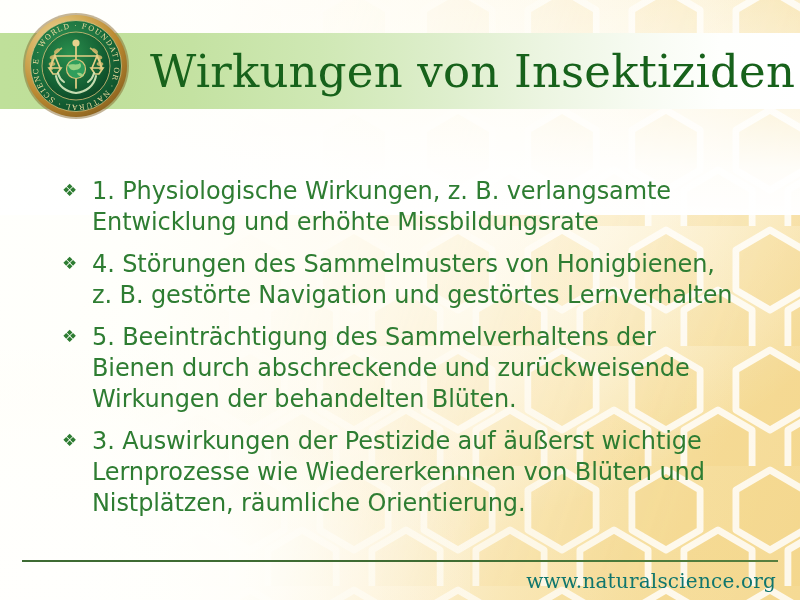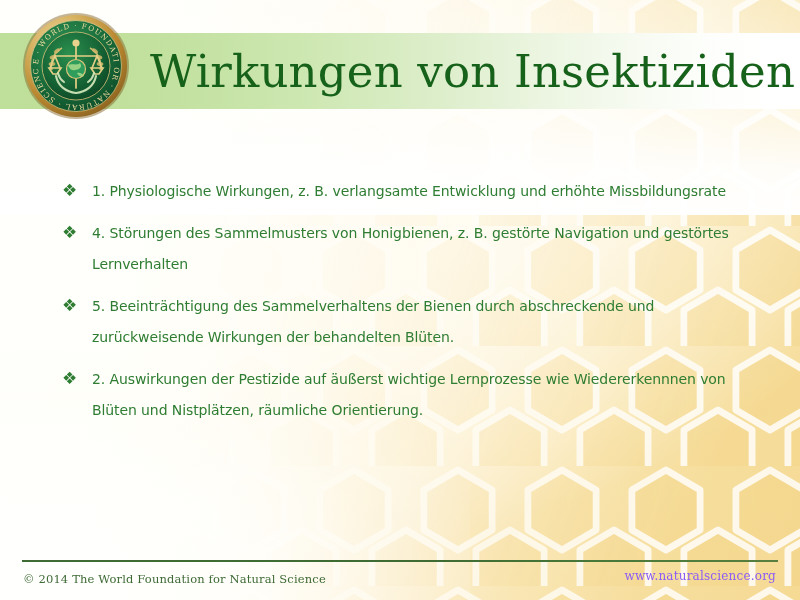--- a/index.html
+++ b/index.html
@@ -138,21 +138,21 @@
     width: 30px;
     padding-top: 6px;
     font-size: 17px;
     line-height: 1;
     color: #2e7d32;
     text-align: left;
   }
   .bullet-text {
     flex: 1 1 auto;
     font-family: "DejaVu Sans", "Liberation Sans", sans-serif;
-    font-size: 14px;
+    font-size: 24px;
     line-height: 31px;
     color: #2e7d32;
     letter-spacing: -0.1px;
   }
 
   
   .footer-rule {
     position: absolute;
     left: 22px;
     top: 560px;
@@ -168,22 +168,22 @@
     font-size: 11.5px;
     color: #3e6a35;
     letter-spacing: 0.15px;
     white-space: nowrap;
   }
   .footer-url {
     position: absolute;
     right: 24px;
     top: 569px;
     font-family: "DejaVu Serif", "Liberation Serif", serif;
-    font-size: 12px;
-    color: #8b5cf6;
+    font-size: 20px;
+    color: #0f766e;
     letter-spacing: 0.2px;
     white-space: nowrap;
   }
 </style>
 </head>
 <body>
 
 <div class="slide">
 
   <div class="bg-base"></div>
@@ -313,24 +313,23 @@
       <span class="bullet-text">4. Störungen des Sammelmusters von Honigbienen, z. B.  gestörte Navigation und gestörtes Lernverhalten</span>
     </div>
 
     <div class="bullet-row">
       <span class="bullet-mark">❖</span>
       <span class="bullet-text">5. Beeinträchtigung des Sammelverhaltens der Bienen durch abschreckende und zurückweisende Wirkungen der behandelten Blüten.</span>
     </div>
 
     <div class="bullet-row">
       <span class="bullet-mark">❖</span>
-      <span class="bullet-text">2. Auswirkungen der Pestizide auf äußerst wichtige Lernprozesse wie Wiedererkennnen von Blüten und Nistplätzen, räumliche Orientierung.</span>
+      <span class="bullet-text">3. Auswirkungen der Pestizide auf äußerst wichtige Lernprozesse wie Wiedererkennnen von Blüten und Nistplätzen, räumliche Orientierung.</span>
     </div>
 
   </div>
 
   <div class="footer-rule"></div>
 
-  <div class="footer-copy">© 2014 The World Foundation for Natural Science</div>
 
   <div class="footer-url">www.naturalscience.org</div>
 
 </div>
 
 </body></html>

